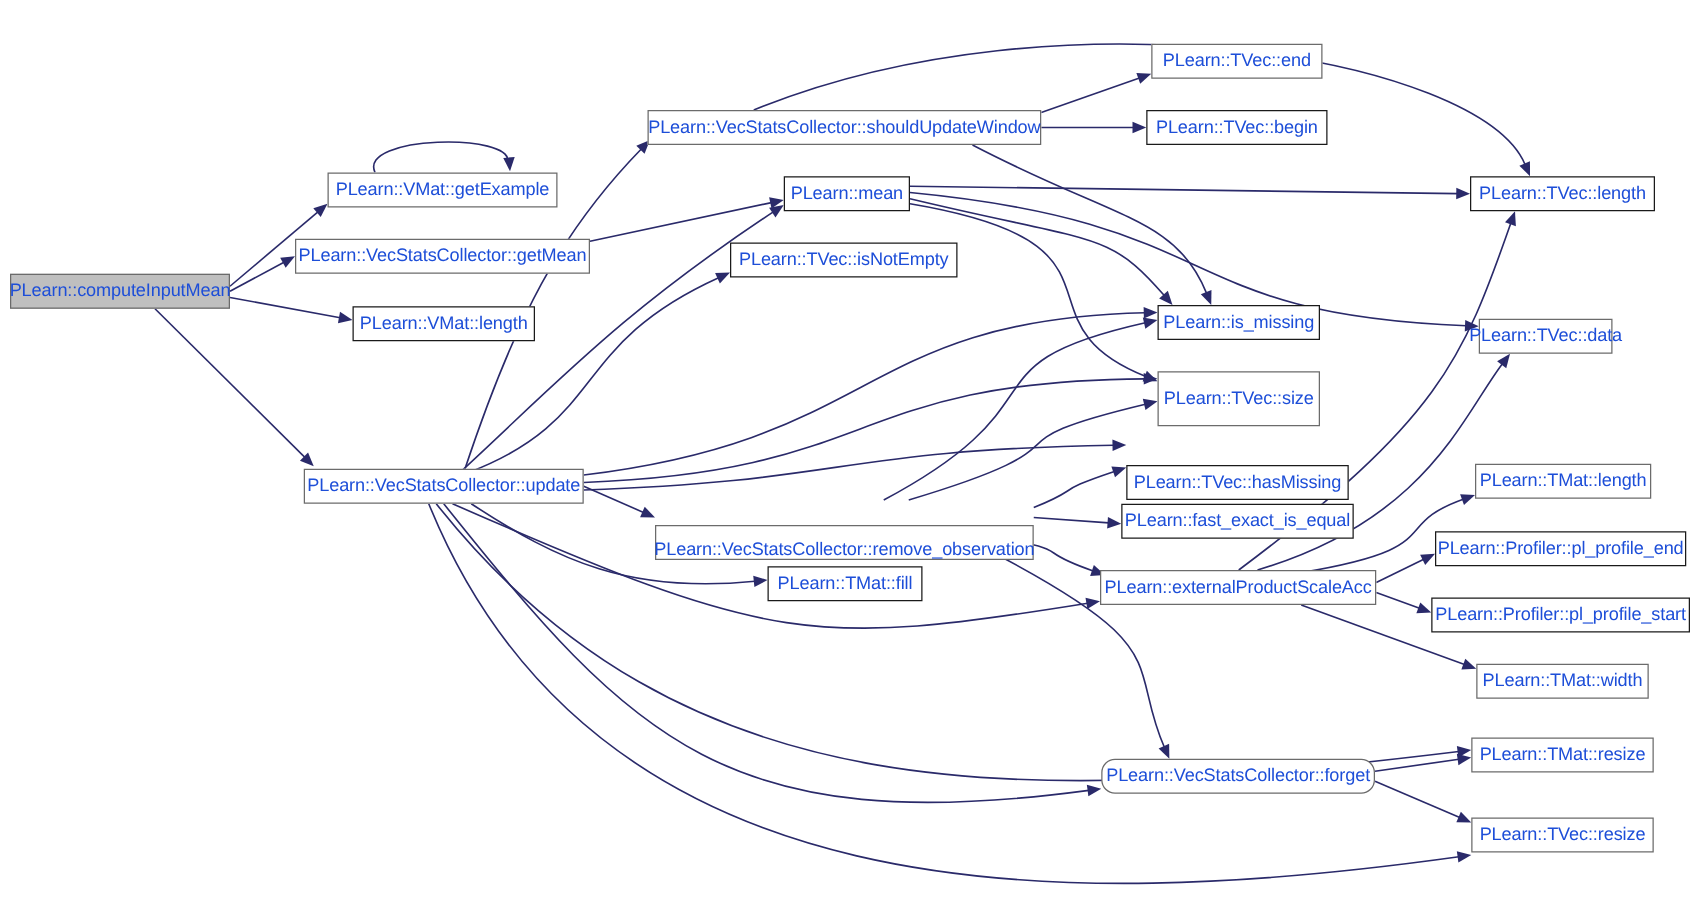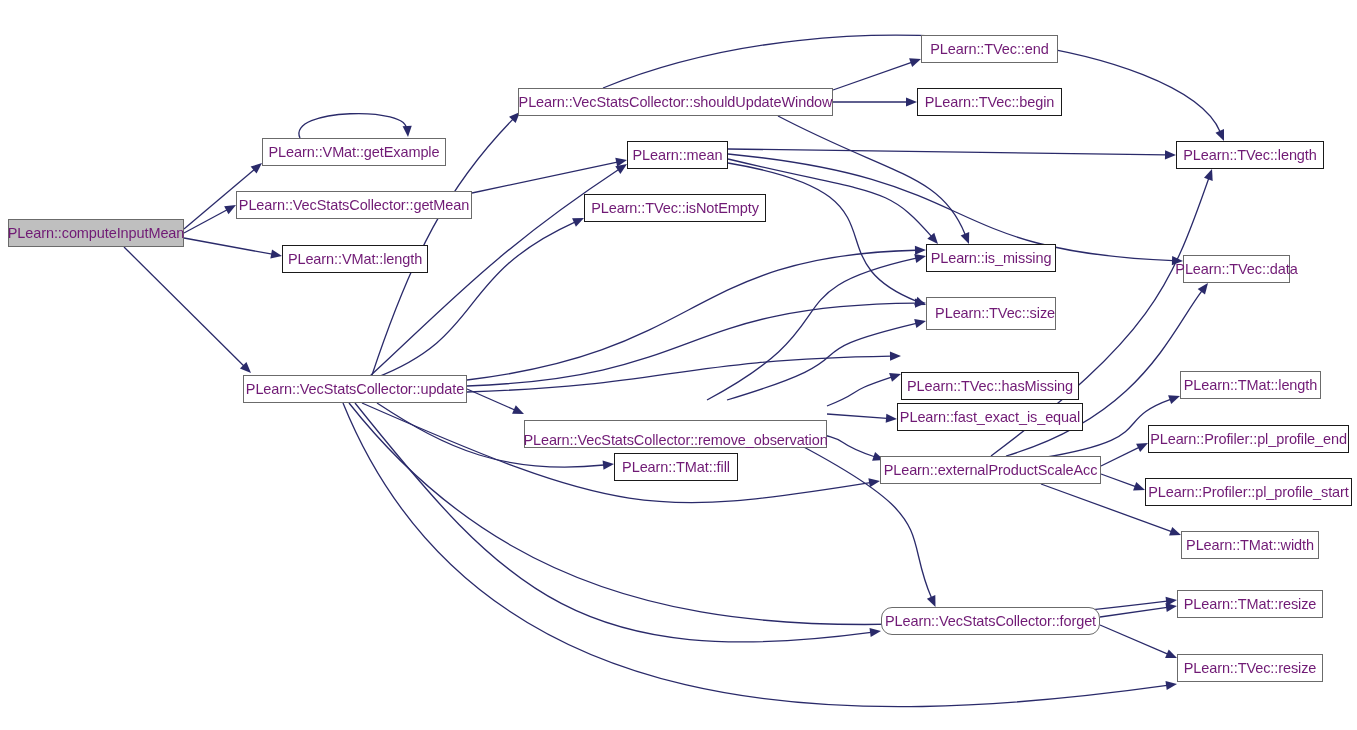--- a/index.html
+++ b/index.html
@@ -3,21 +3,21 @@
 <meta charset="utf-8">
 <style>
   html,body{margin:0;padding:0;background:#ffffff;}
   body{font-family:"Liberation Sans",sans-serif;}
   #canvas{position:relative;width:1357px;height:730px;background:#ffffff;overflow:hidden;}
   svg#graph{position:absolute;left:0;top:0;width:1357px;height:730px;}
   .edge{fill:none;stroke:#2a2a6a;stroke-width:1.3px;}
   .arrowhead{fill:#2a2a6a;stroke:none;}
   .node-box{position:absolute;box-sizing:border-box;background:#ffffff;border:1.4px solid #6b6b6b;
             display:flex;align-items:center;justify-content:center;white-space:nowrap;
-            font-size:14.5px;color:#701a75;letter-spacing:-0.1px;line-height:1;}
+            font-size:14.5px;color:#1d4ed8;letter-spacing:-0.1px;line-height:1;}
   .node-box.thin{border:1.2px solid #1a1a1a;}
   .node-box.highlight{background:#bfbfbf;border:1.4px solid #6b6b6b;}
   .node-label{pointer-events:none;}
 </style>
 </head>
 <body>
 
 <div id="canvas">
   <svg id="graph" xmlns="http://www.w3.org/2000/svg">
       <path d="M184,229 L254.36613714630886,169.45942241466173" class="edge"></path>
@@ -137,21 +137,21 @@
       </div>
       <div class="node-box" style="left: 921px; top: 35px; width: 137px; height: 28px;">
         <span class="node-label">PLearn::TVec::end</span>
       </div>
       <div class="node-box thin" style="left: 917px; top: 88px; width: 145px; height: 28px;">
         <span class="node-label">PLearn::TVec::begin</span>
       </div>
       <div class="node-box thin" style="left: 926px; top: 244px; width: 130px; height: 28px;">
         <span class="node-label">PLearn::is_missing</span>
       </div>
-      <div class="node-box" style="left: 926px; top: 297px; width: 130px; height: 33px; justify-content: flex-end;">
+      <div class="node-box" style="left: 926px; top: 297px; width: 130px; height: 44px;">
         <span class="node-label">PLearn::TVec::size</span>
       </div>
       <div class="node-box thin" style="left: 901px; top: 350px; width: 178px; height: 28px; margin-top: 22px;">
         <span class="node-label">PLearn::TVec::hasMissing</span>
       </div>
       <div class="node-box thin" style="left: 897px; top: 403px; width: 186px; height: 28px;">
         <span class="node-label">PLearn::fast_exact_is_equal</span>
       </div>
       <div class="node-box" style="left: 880px; top: 456px; width: 221px; height: 28px;">
         <span class="node-label">PLearn::externalProductScaleAcc</span>

